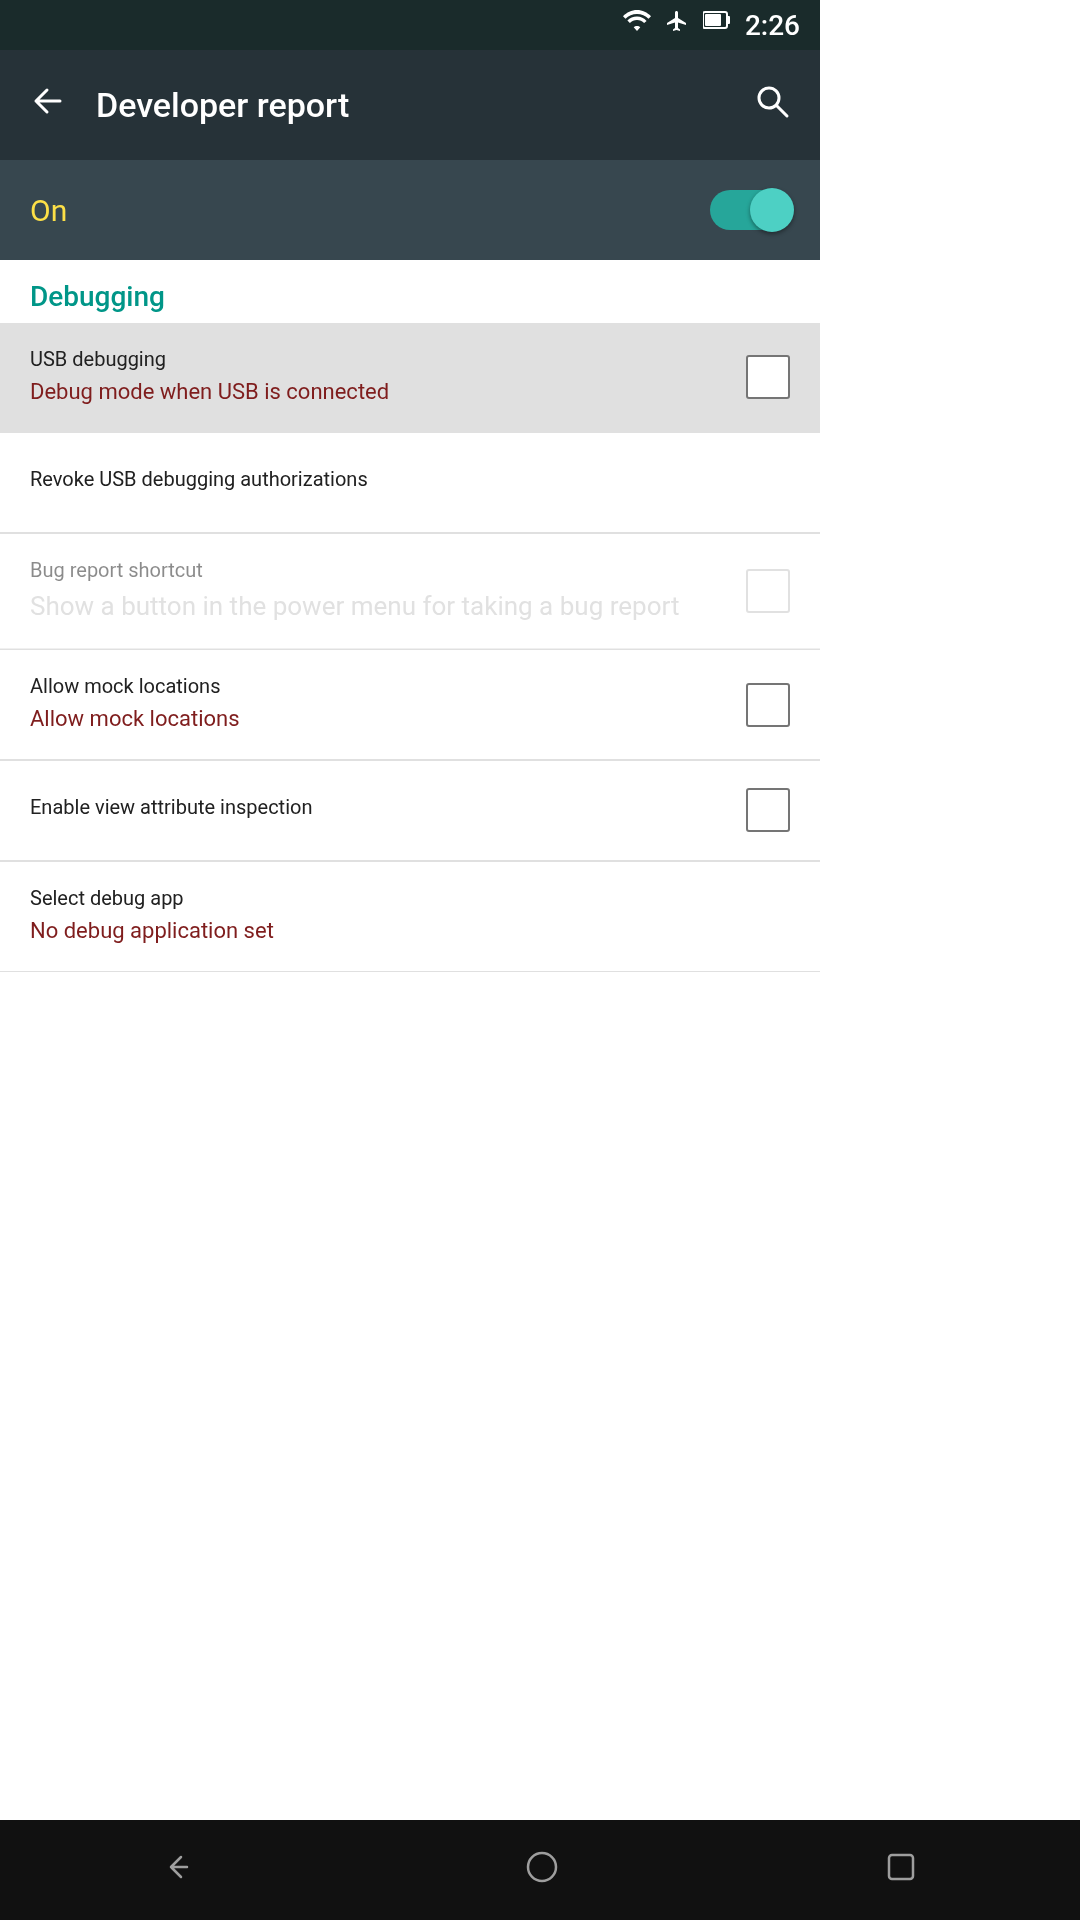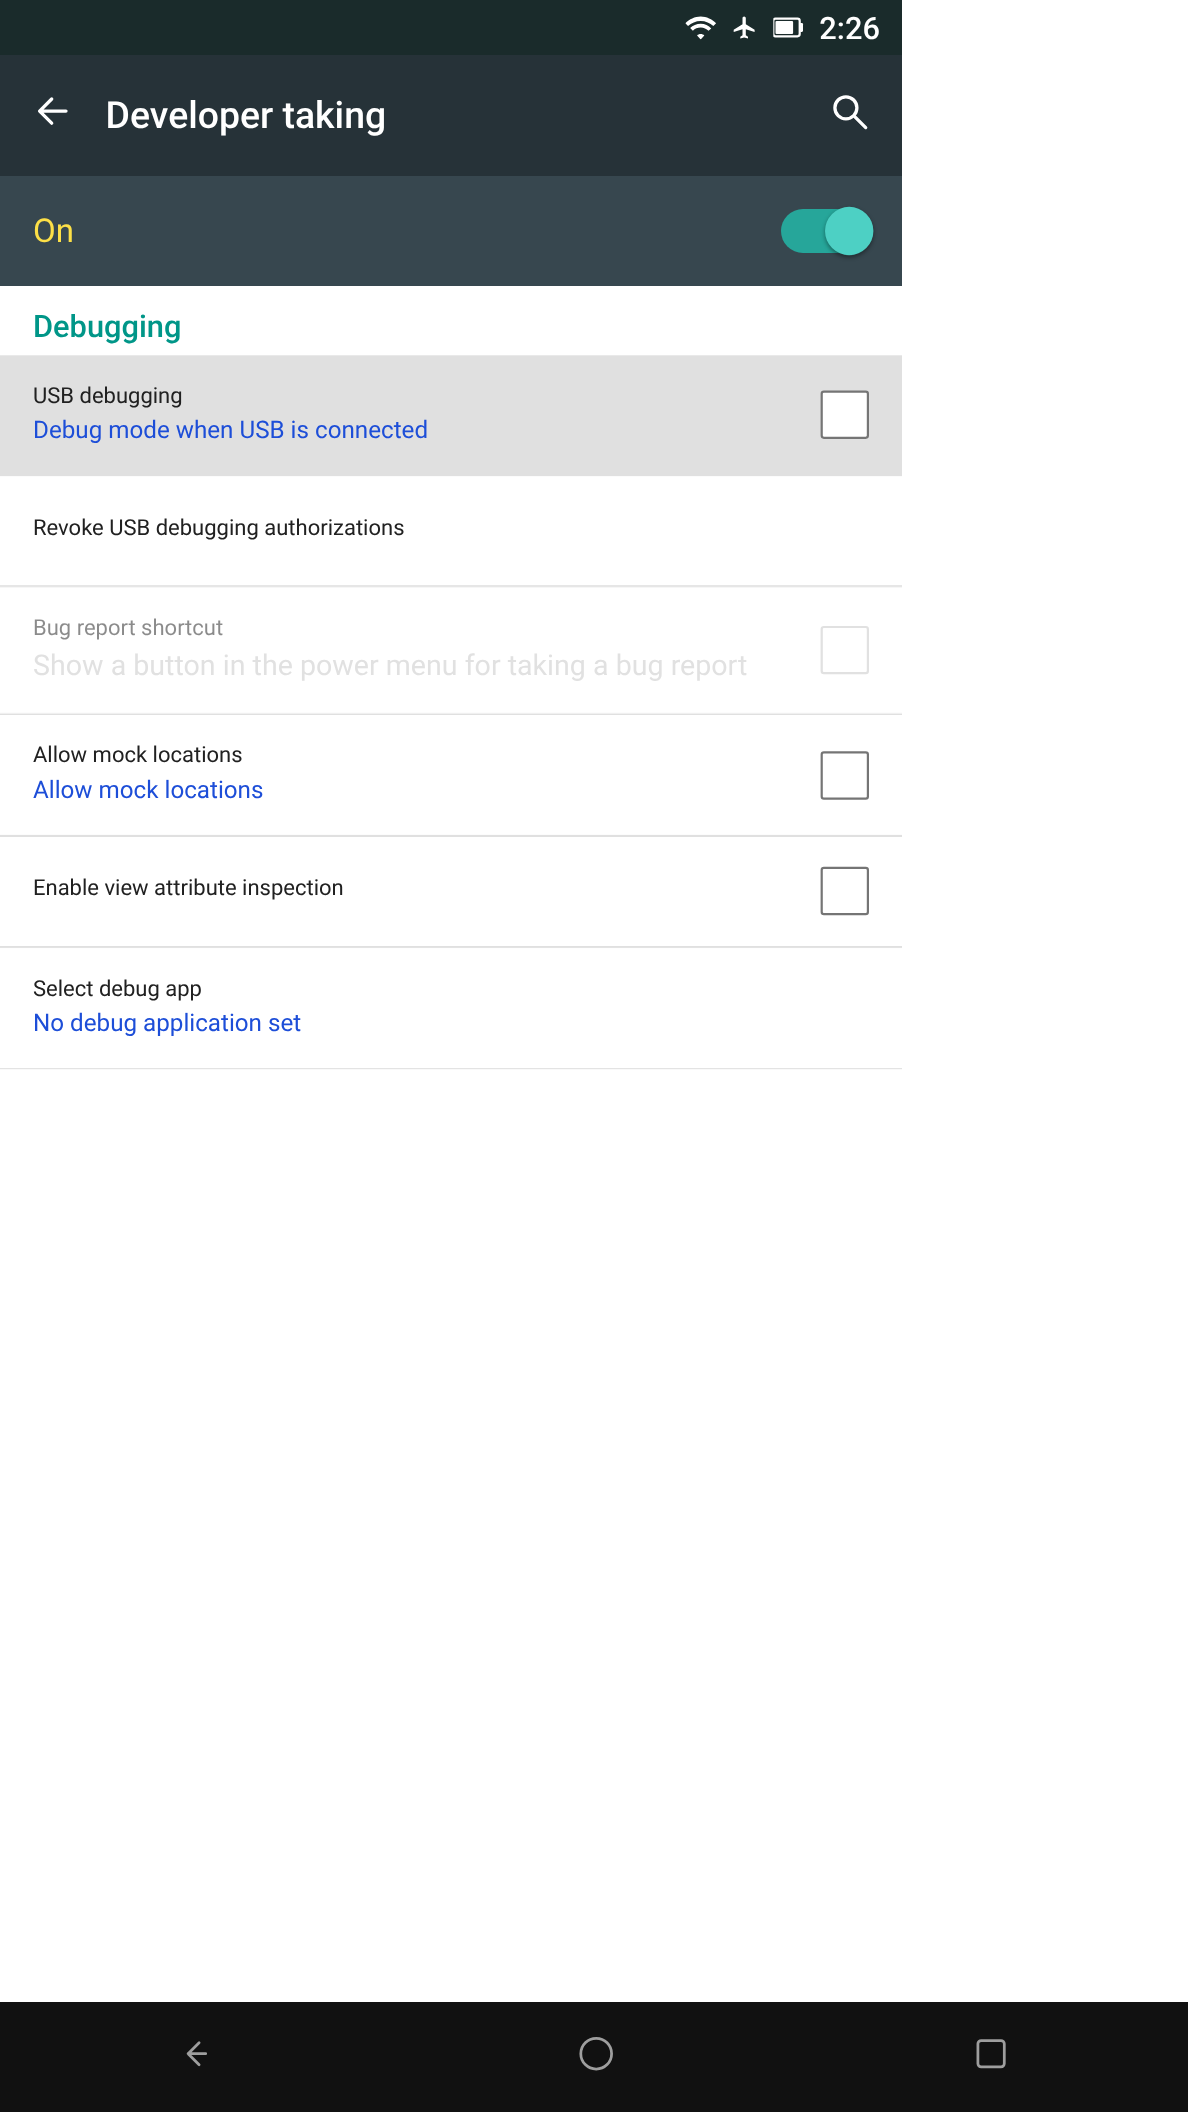--- a/index.html
+++ b/index.html
@@ -22,21 +22,20 @@
       height: 50px;
       display: flex;
       align-items: center;
       justify-content: flex-end;
       padding: 0 20px;
       gap: 12px;
     }
 
     .status-icons {
       display: flex;
-      align-items: center;
       gap: 14px;
     }
 
     .status-time {
       color: white;
       font-size: 28px;
       font-weight: 500;
     }
 
     
@@ -141,21 +140,21 @@
       flex: 1;
     }
 
     .item-title {
       color: #212121;
       font-size: 20px;
       margin-bottom: 6px;
     }
 
     .item-subtitle {
-      color: #1d4ed8;
+      color: #7f1d1d;
       font-size: 22px;
       line-height: 1.4;
     }
 
     .item-subtitle-multi {
       color: #757575;
       font-size: 26px;
       line-height: 1.4;
     }
 
@@ -231,21 +230,21 @@
     <span class="status-time">2:26</span>
   </div>
 </div>
 
 <div class="app-bar">
   <div class="back-btn">
     <svg width="36" height="36" viewBox="0 0 36 36" fill="none">
       <path d="M30 18H6M6 18L17 7M6 18L17 29" stroke="white" stroke-width="3" stroke-linecap="round" stroke-linejoin="round"></path>
     </svg>
   </div>
-  <span class="app-title">Developer taking</span>
+  <span class="app-title">Developer report</span>
   <div class="search-btn">
     <svg width="36" height="36" viewBox="0 0 36 36" fill="none">
       <circle cx="15" cy="15" r="10" stroke="white" stroke-width="3"></circle>
       <line x1="23" y1="23" x2="33" y2="33" stroke="white" stroke-width="3" stroke-linecap="round"></line>
     </svg>
   </div>
 </div>
 
 <div class="on-section">
   <span class="on-label">On</span>

